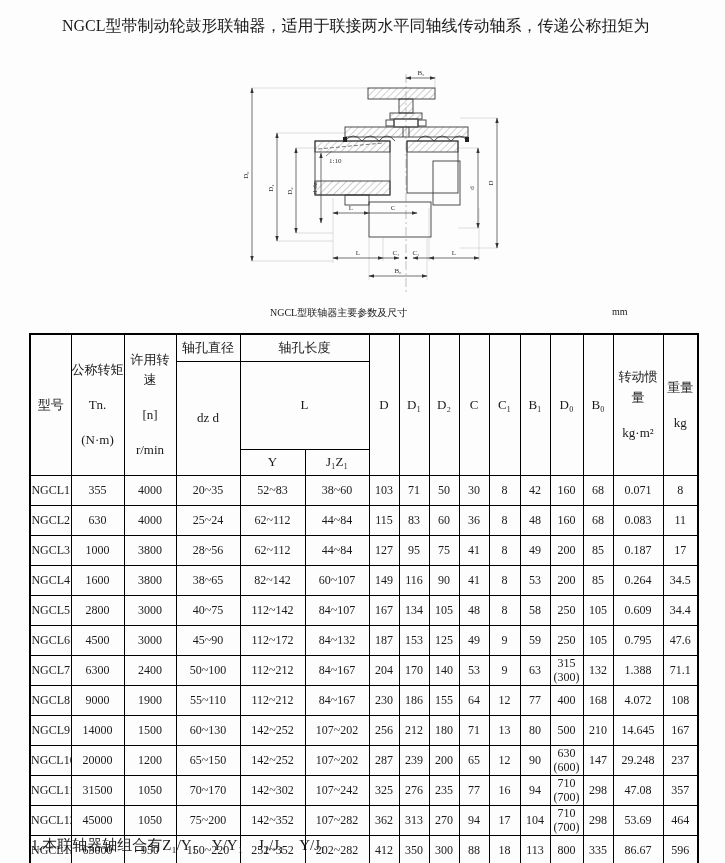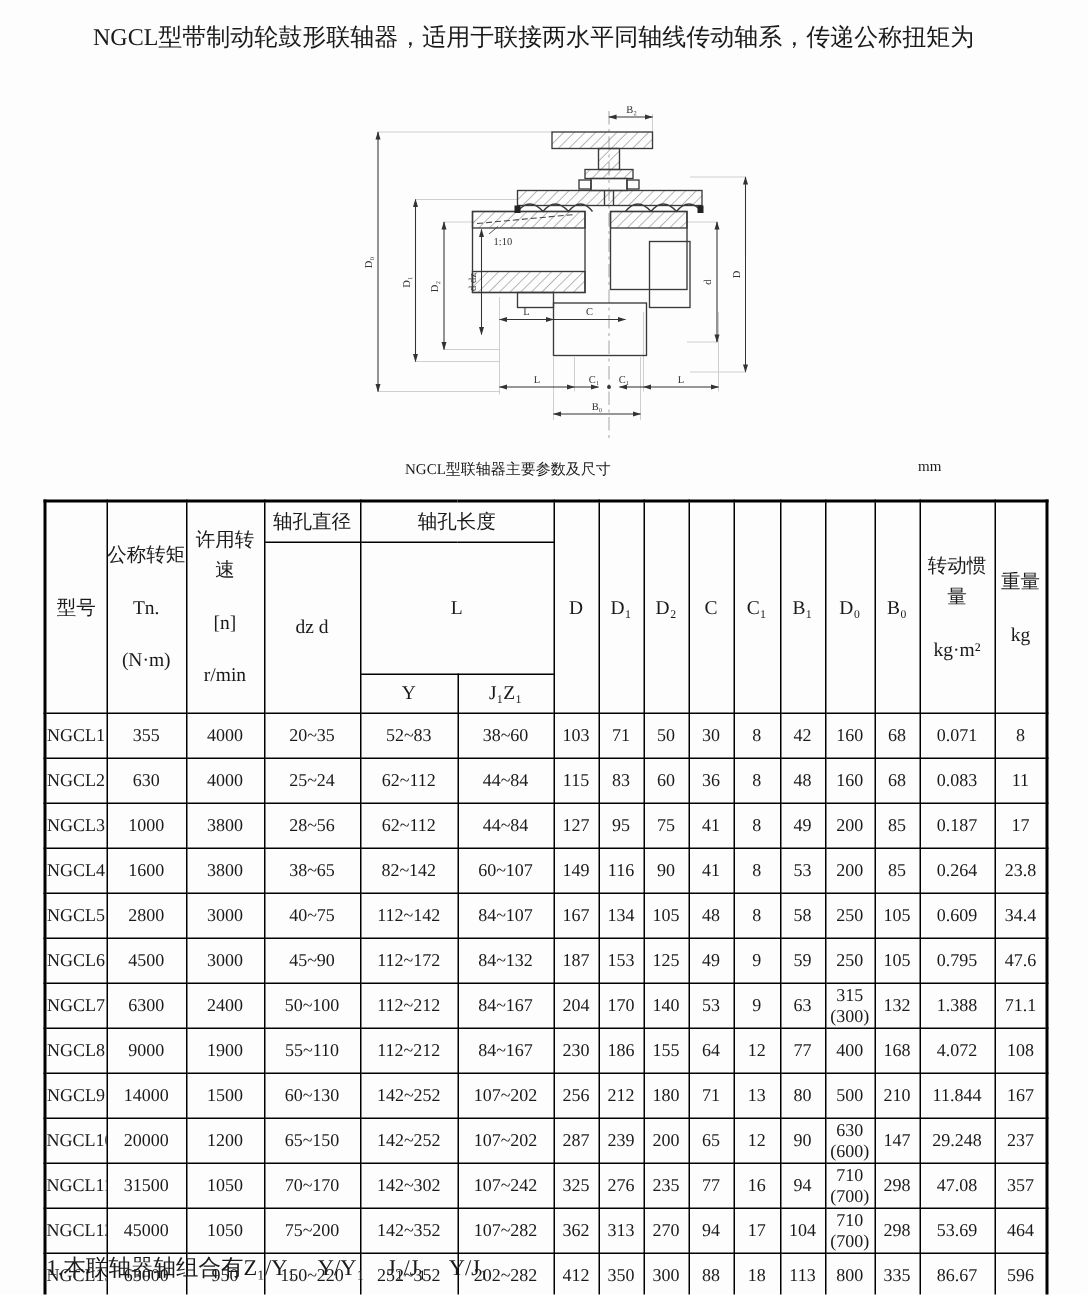--- a/index.html
+++ b/index.html
@@ -261,21 +261,21 @@
           <td>60~107</td>
           <td>149</td>
           <td>116</td>
           <td>90</td>
           <td>41</td>
           <td>8</td>
           <td>53</td>
           <td>200</td>
           <td>85</td>
           <td>0.264</td>
-          <td>23.8</td>
+          <td>34.5</td>
         </tr>
         <tr>
           <td>NGCL5</td>
           <td>2800</td>
           <td>3000</td>
           <td>40~75</td>
           <td>112~142</td>
           <td>84~107</td>
           <td>167</td>
           <td>134</td>
@@ -351,21 +351,21 @@
           <td>142~252</td>
           <td>107~202</td>
           <td>256</td>
           <td>212</td>
           <td>180</td>
           <td>71</td>
           <td>13</td>
           <td>80</td>
           <td>500</td>
           <td>210</td>
-          <td>11.844</td>
+          <td>14.645</td>
           <td>167</td>
         </tr>
         <tr>
           <td>NGCL10</td>
           <td>20000</td>
           <td>1200</td>
           <td>65~150</td>
           <td>142~252</td>
           <td>107~202</td>
           <td>287</td>

